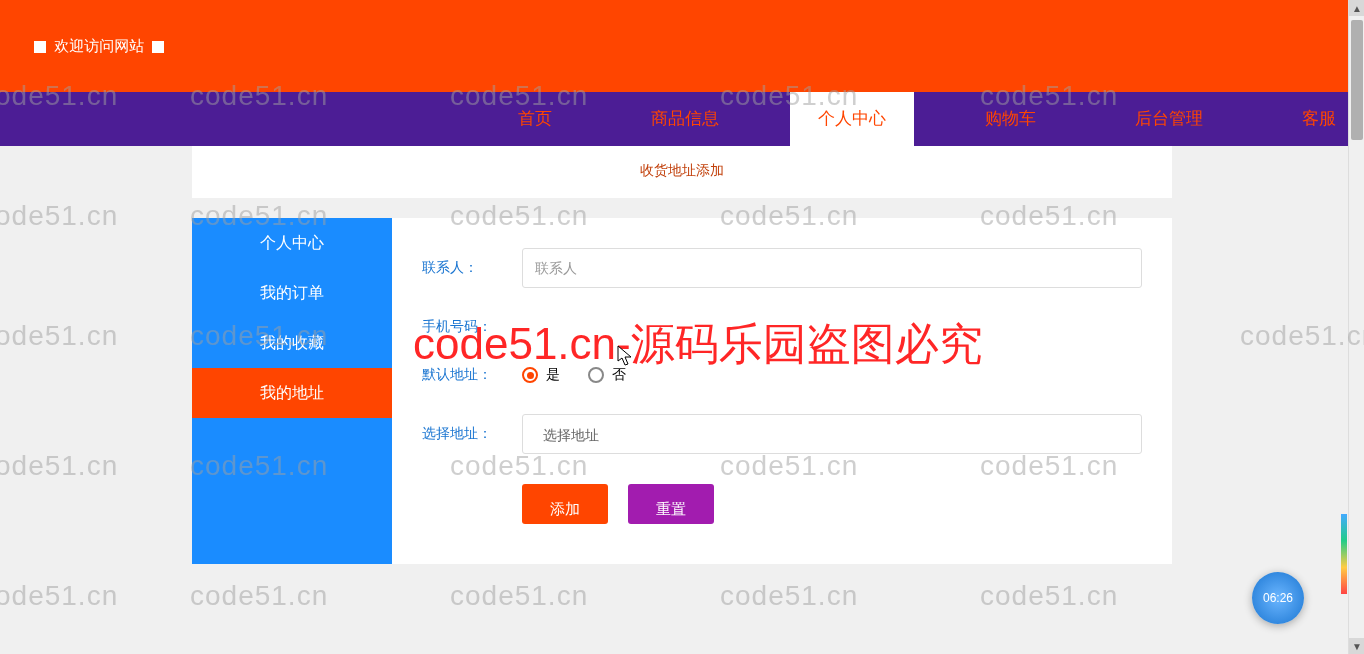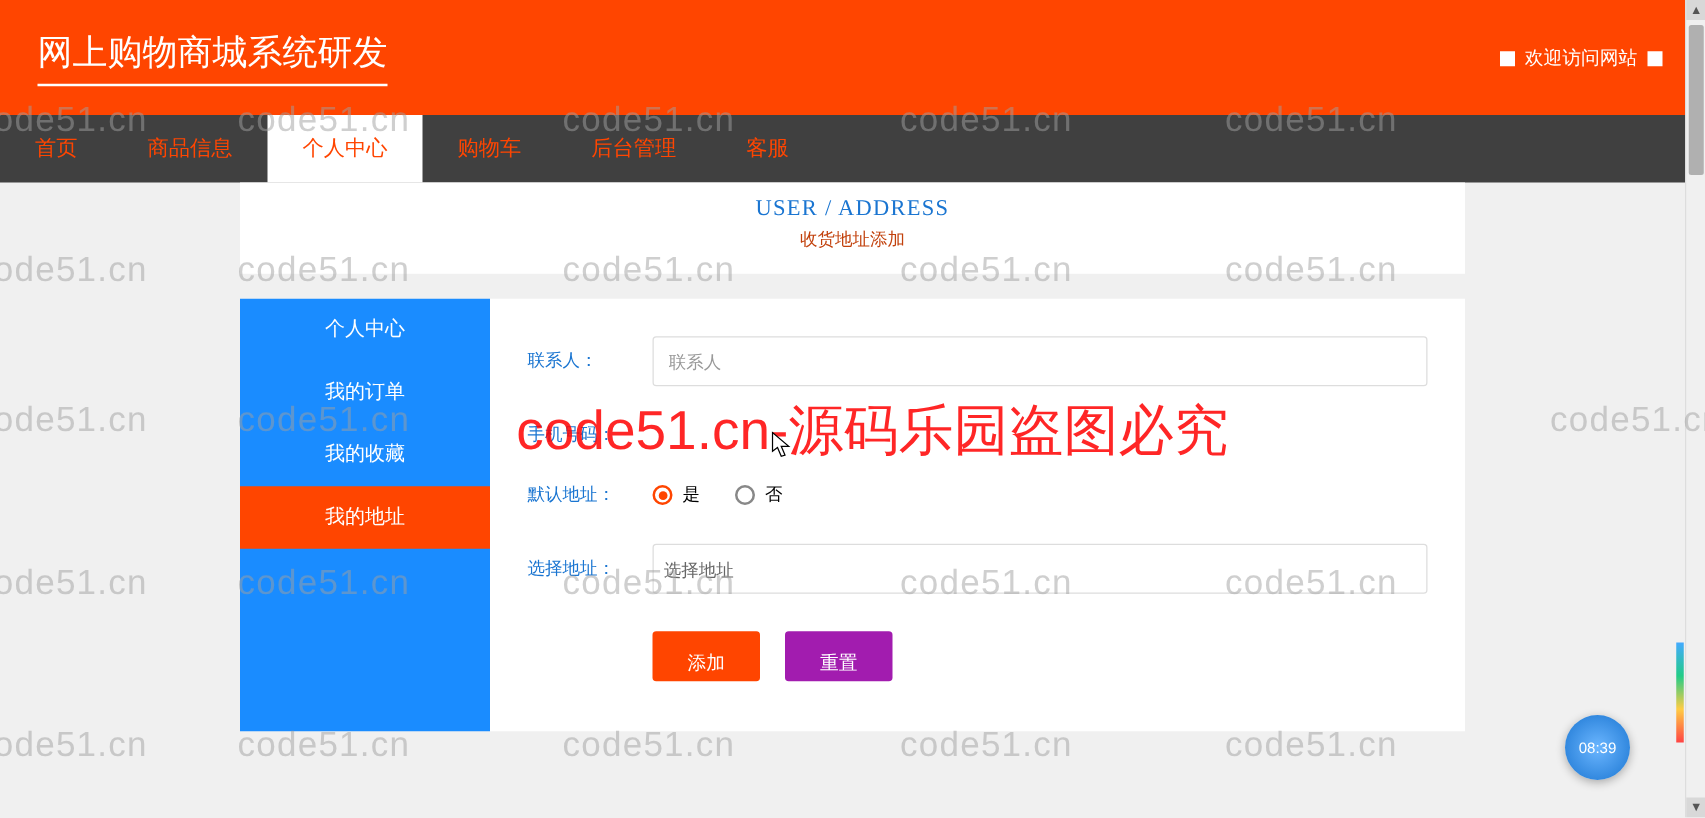--- a/index.html
+++ b/index.html
@@ -7,21 +7,21 @@
 
 .watermark-layer { position: absolute; inset: 0; pointer-events: none; z-index: 5; }
 .wm { position: absolute; color: rgba(160,160,160,0.5); font-size: 28px; font-weight: 400; white-space: nowrap; letter-spacing: 1px; }
 .wm-big { position: absolute; color: rgba(255,0,0,0.85); font-size: 44px; font-weight: 500; white-space: nowrap; z-index: 50; left: 395px; top: 315px; pointer-events: none; margin-left: 18px; }
 
 .header { background: #ff4500; height: 92px; display: flex; align-items: center; justify-content: space-between; padding: 0 30px; }
 .site-title { color: #fff; font-size: 28px; font-weight: 500; border-bottom: 2px solid #fff; padding-bottom: 6px; }
 .welcome { color: #fff; font-size: 15px; }
 .welcome .box { display:inline-block; width:12px; height:12px; background:#fff; vertical-align:middle; margin:0 4px; }
 
-.nav { background: #404040; height: 54px; display: flex; align-items: center; justify-content: flex-start; }
+.nav { background: #4c1d95; height: 54px; display: flex; align-items: center; justify-content: flex-end; gap: 43px; }
 .nav-item { color: #ff4500; font-size: 17px; padding: 0 28px; height: 54px; line-height: 54px; cursor: pointer; }
 .nav-item.active { background: #fff; }
 
 .page-head { background: #fff; width: 980px; margin: 0 auto; padding: 10px 0 18px; text-align: center; }
 .page-head .eng { color: #1a75d1; font-size: 18px; letter-spacing: 1px; font-family: Georgia, serif; }
 .page-head .chn { color: #c2410c; font-size: 14px; margin-top: 6px; }
 
 .content { width: 980px; margin: 20px auto 0; display: flex; }
 .sidebar { width: 200px; background: #1a8cff; }
 .side-item { height: 50px; line-height: 50px; text-align: center; color: #fff; font-size: 16px; cursor: pointer; }
@@ -32,60 +32,58 @@
 .form-label { width: 100px; text-align: left; color: #1a75d1; font-size: 14px; }
 .form-input { flex: 1; height: 40px; border: 1px solid #ddd; border-radius: 3px; padding: 0 12px; font-size: 14px; color: #333; }
 .form-input::placeholder { color: #999; }
 
 .radio-group { display: flex; align-items: center; gap: 28px; }
 .radio-opt { display: flex; align-items: center; gap: 8px; cursor: pointer; font-size: 14px; }
 .radio-circle { width: 16px; height: 16px; border: 2px solid #ff4500; border-radius: 50%; display: inline-flex; align-items: center; justify-content: center; }
 .radio-circle.off { border-color: #888; }
 .radio-dot { width: 7px; height: 7px; background: #ff4500; border-radius: 50%; }
 
-.select-box { flex:1; height: 40px; border:1px solid #ddd; border-radius:3px; padding:0 8px; line-height:40px; font-size:14px; color:#666; cursor:pointer; }
+.select-box { flex:1; height: 40px; border:1px solid #ddd; border-radius:3px; padding:0 20px; line-height:40px; font-size:14px; color:#666; cursor:pointer; }
 
 .btn-row { display:flex; gap:20px; margin-top:10px; padding-left:100px; }
 .btn { border:none; color:#fff; font-size:15px; padding:16px 28px; height:40px; border-radius:3px; cursor:pointer; }
 .btn-primary { background:#ff4500; }
 .btn-secondary { background:#a21caf; }
 
 .scrollbar-v { position:absolute; right:0; top:0; width:16px; height:100%; background:#f0f0f0; border-left:1px solid #ddd; }
 .scroll-arrow { position:absolute; left:0; width:16px; height:16px; background:#d8d8d8; display:flex; align-items:center; justify-content:center; font-size:10px; color:#555; cursor:pointer; }
 .scroll-arrow.up { top:0; } .scroll-arrow.down { bottom:0; }
 .scroll-thumb { position:absolute; left:2px; top:20px; width:12px; height:120px; background:#b0b0b0; border-radius:2px; cursor:pointer; }
 
 .clock-badge { position:absolute; right:60px; bottom:30px; width:52px; height:52px; border-radius:50%; background:radial-gradient(circle,#6bb6ff,#1a75d1); color:#fff; font-size:12px; display:flex; align-items:center; justify-content:center; box-shadow:0 2px 8px rgba(0,0,0,0.3); }
 
 .edge-bar { position:absolute; right:17px; bottom:60px; width:6px; height:80px; background:linear-gradient(#4af,#2c8,#fc4,#f44); }
 .cursor { position:absolute; left:617px; top:345px; z-index:60; pointer-events:none; }
 </style>
 </head>
 <body>
 
 <div class="header">
-  <div class="site-title">网上购物商城系统研发</div>
   <div class="welcome">
     <span class="box"></span>
     <span>欢迎访问网站</span>
     <span class="box"></span>
   </div>
 </div>
 
 <div class="nav" id="nav">
     <div class="nav-item">首页</div>
     <div class="nav-item">商品信息</div>
     <div class="nav-item active">个人中心</div>
     <div class="nav-item">购物车</div>
     <div class="nav-item">后台管理</div>
     <div class="nav-item">客服</div>
   </div>
 
 <div class="page-head">
-  <div class="eng">USER / ADDRESS</div>
   <div class="chn">收货地址添加</div>
 </div>
 
 <div class="content">
   <div class="sidebar" id="sidebar">
       <div class="side-item">个人中心</div>
       <div class="side-item">我的订单</div>
       <div class="side-item">我的收藏</div>
       <div class="side-item active">我的地址</div>
     </div>
@@ -160,13 +158,13 @@
     <path d="M1 1 L1 16 L5 13 L8 20 L11 19 L8 12 L14 12 Z" fill="#fff" stroke="#000" stroke-width="1"></path>
   </svg>
 
 <div class="scrollbar-v">
   <div class="scroll-arrow up">▲</div>
   <div class="scroll-thumb"></div>
   <div class="scroll-arrow down">▼</div>
 </div>
 <div class="edge-bar"></div>
 
-<div class="clock-badge">08:39</div>
+<div class="clock-badge">06:26</div>
 
 </body></html>

